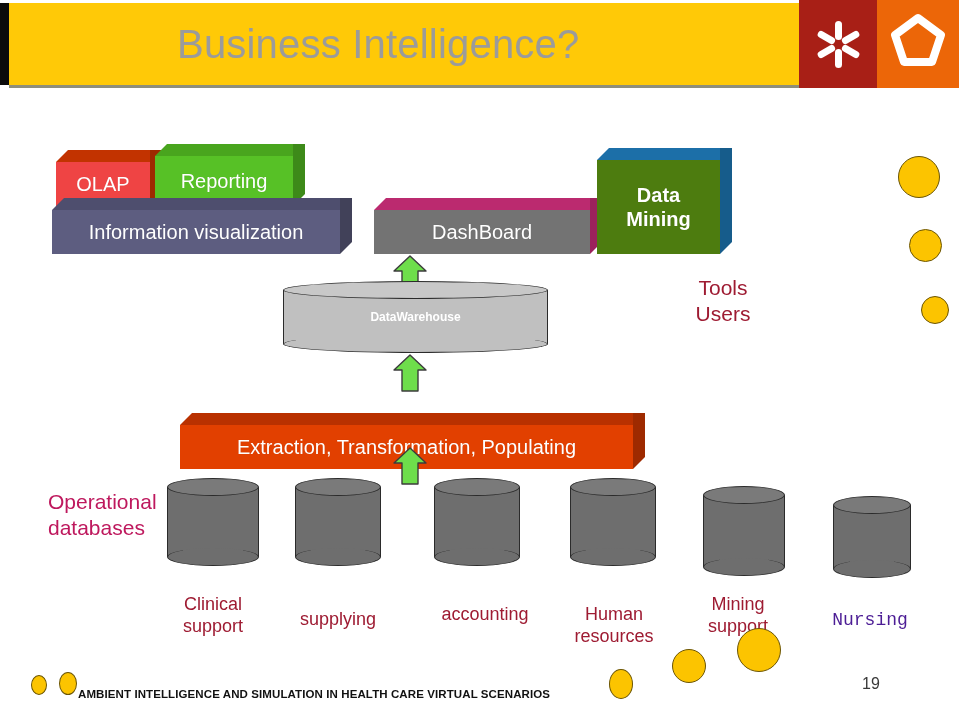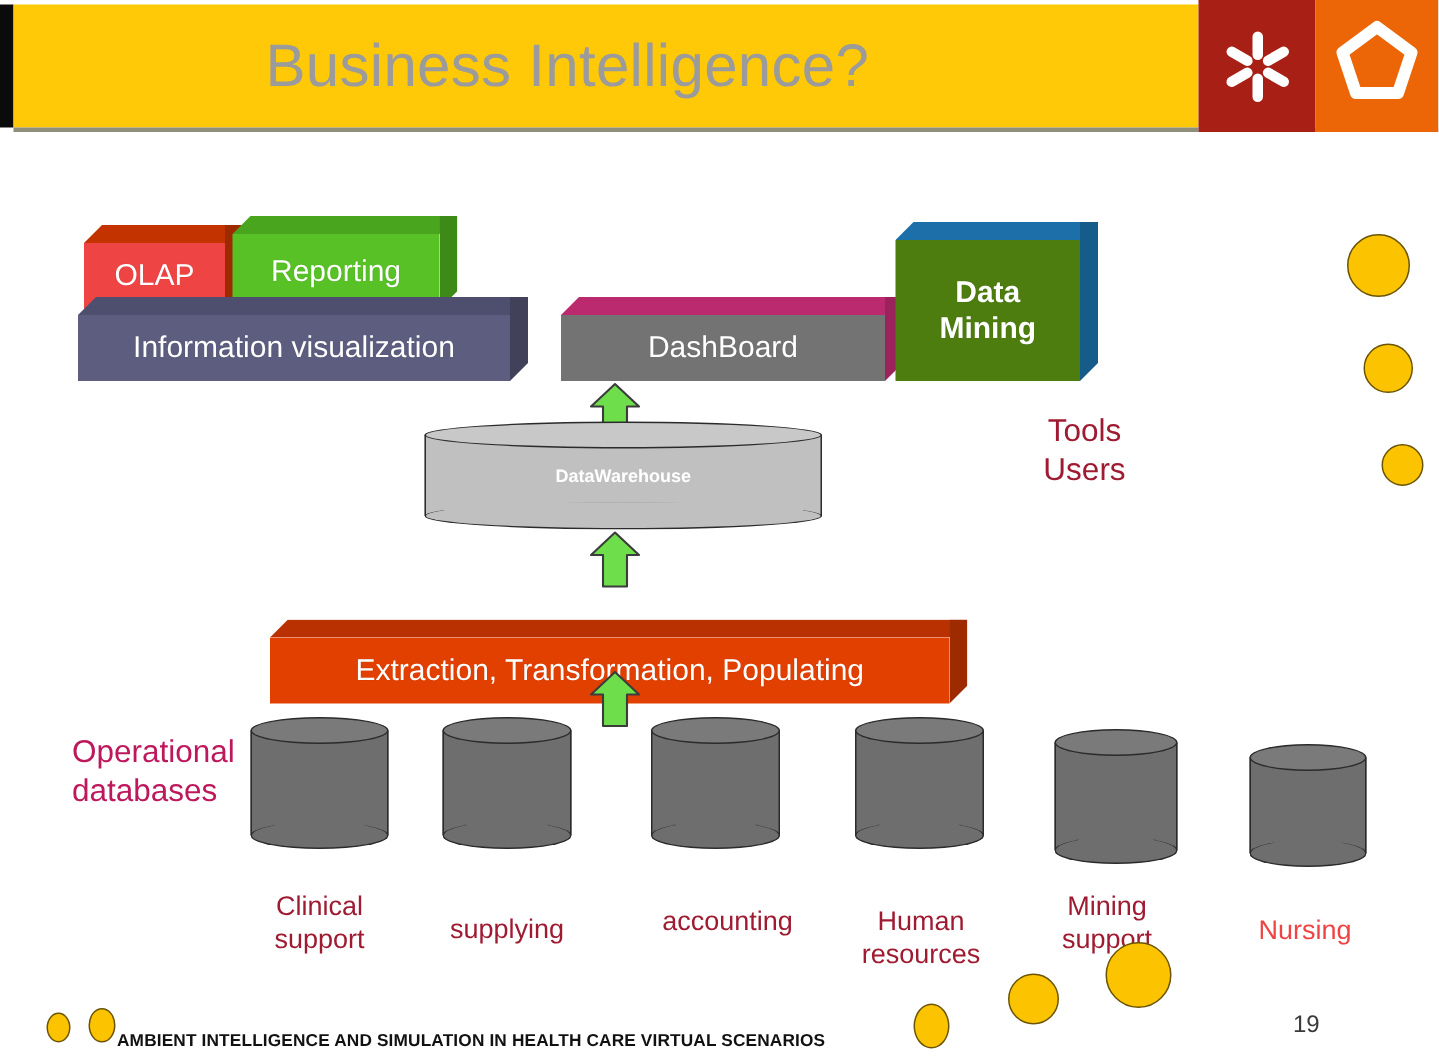--- a/index.html
+++ b/index.html
@@ -229,21 +229,21 @@
     <div>accounting</div>
   </div>
   <div class="lab" style="left: 553px; top: 603px; width: 122px; color: rgb(158, 27, 50);">
     <div>Human</div>
     <div>resources</div>
   </div>
   <div class="lab" style="left: 683px; top: 593px; width: 110px; color: rgb(158, 27, 50);">
     <div>Mining</div>
     <div>support</div>
   </div>
-  <div class="lab" style="left: 815px; top: 609px; width: 110px; color: #ef4444;">
+  <div class="lab" style="left: 815px; top: 609px; width: 110px; color: #4c1d95; font-family: Liberation Mono, monospace;">
     <div>Nursing</div>
   </div>
 
   <div class="dot" style="left: 898px; top: 156px; width: 42px; height: 42px; background: rgb(252, 196, 0); border-color: rgb(107, 85, 5);"></div>
   <div class="dot" style="left: 909px; top: 229px; width: 33px; height: 33px; background: rgb(252, 196, 0); border-color: rgb(107, 85, 5);"></div>
   <div class="dot" style="left: 921px; top: 296px; width: 28px; height: 28px; background: rgb(252, 196, 0); border-color: rgb(107, 85, 5);"></div>
   <div class="dot" style="left: 672px; top: 649px; width: 34px; height: 34px; background: rgb(252, 196, 0); border-color: rgb(107, 85, 5);"></div>
   <div class="dot" style="left: 737px; top: 628px; width: 44px; height: 44px; background: rgb(252, 196, 0); border-color: rgb(107, 85, 5);"></div>
   <div class="dot" style="left: 609px; top: 669px; width: 24px; height: 30px; border-radius: 50%; background: rgb(252, 196, 0); border-color: rgb(107, 85, 5);"></div>
   <div class="dot" style="left: 31px; top: 675px; width: 16px; height: 20px; background: rgb(252, 196, 0); border-color: rgb(107, 85, 5);"></div>

